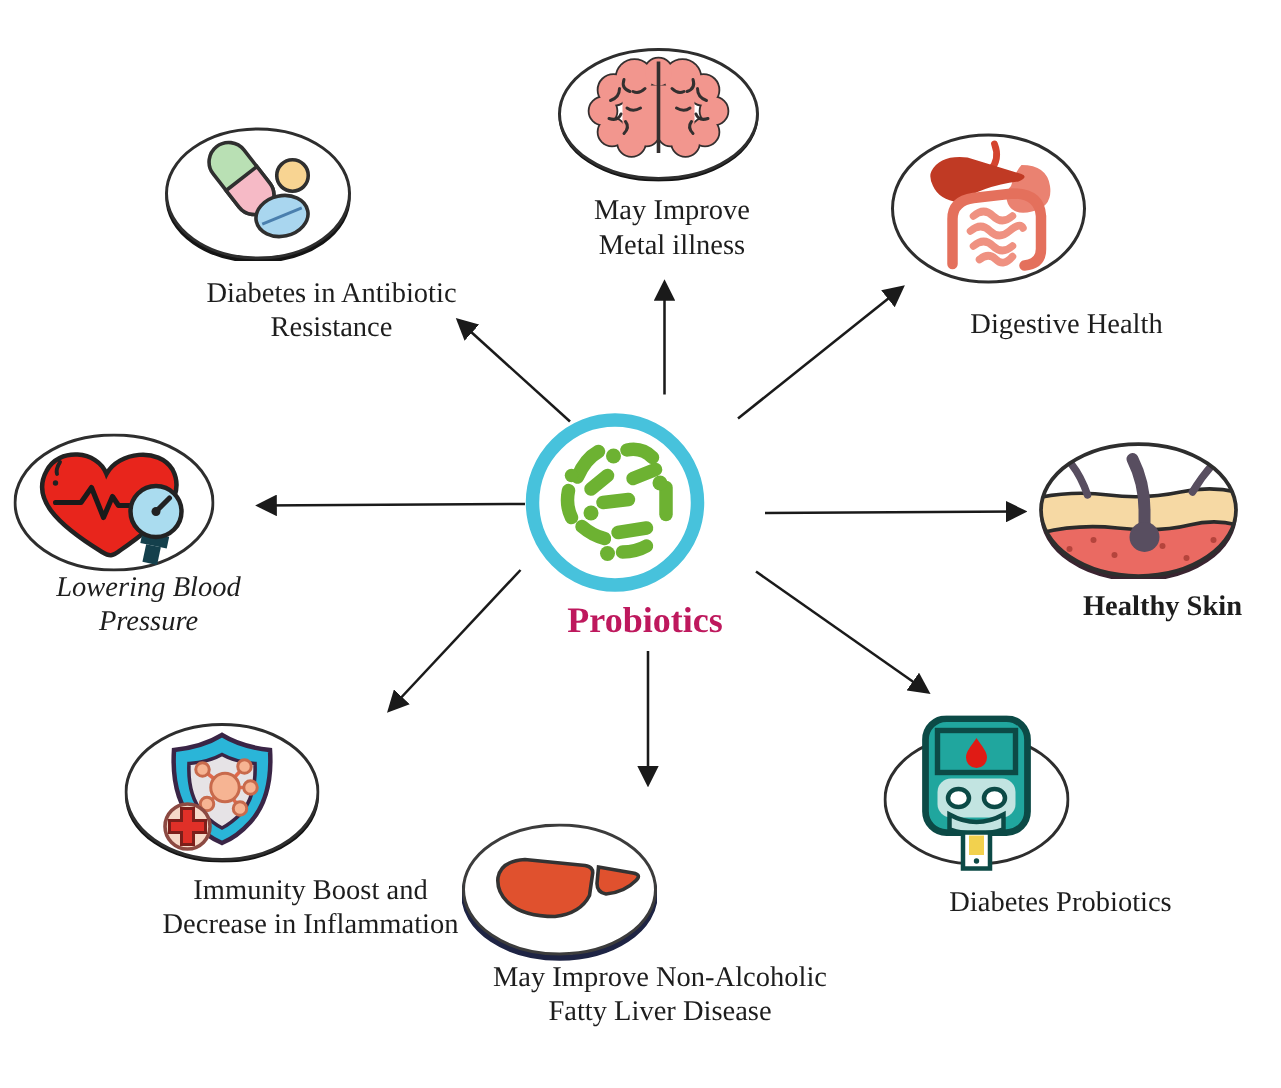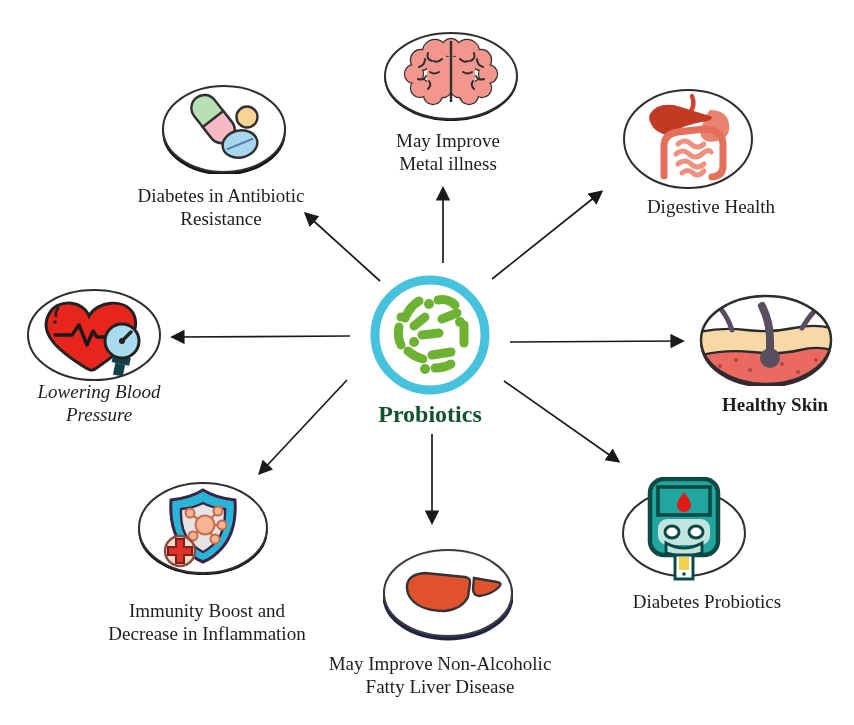--- a/index.html
+++ b/index.html
@@ -1,26 +1,26 @@
 <!DOCTYPE html>
 <html><head>
 <meta charset="utf-8">
 <style>
   html,body { margin:0; padding:0; background:#ffffff; }
   .canvas {
     position:relative; width:854px; height:725px; background:#ffffff;
     font-family:"Liberation Serif", "DejaVu Serif", serif; overflow:hidden;
   }
   .arrows { position:absolute; left:0; top:0; z-index:1; pointer-events:none; }
-  .node { position:absolute; z-index:2; display:flex; flex-direction:column; align-items:center; }
+  .node { position:absolute; z-index:2; display:flex; flex-direction:column; align-items:flex-start; }
   .label {
     width:100%; text-align:center; white-space:pre-line;
     font-size:19px; line-height:1.2; color:#1d1d1d;
   }
-  .center-label { font-weight:bold; font-size:24px; color:#14532d; }
+  .center-label { font-weight:bold; font-size:24px; color:#be185d; }
 </style>
 </head>
 <body>
 
 <div class="canvas">
 
   <svg class="arrows" width="854" height="725" viewBox="0 0 854 725">
     <defs>
       <marker id="ah" viewBox="0 0 10 10" refX="8" refY="5" markerWidth="8.5" markerHeight="8.5" orient="auto-start-reverse">
         <path d="M0,0 L10,5 L0,10 z" fill="#1a1a1a"></path>
@@ -142,21 +142,21 @@
       <path d="M88,22 q17,0 19,14 q2,14 -12,17 q-12,3 -16,-5 q-3,-7 2,-12 q3,-10 7,-14 z" fill="#ea8271"></path>
       <path d="M28,26 Q34,15 52,17 L88,28 Q93,30 86,33 Q62,36 46,47 Q33,45 29,36 Q26,30 28,26 Z" fill="#c03a24"></path>
       <path d="M42,88 L42,58 Q42,46 56,44 L82,41 Q100,41 101,56 L101,78 Q101,88 90,89" stroke="#e4705c" stroke-width="7" fill="none" stroke-linecap="round"></path>
       <g stroke="#ef9181" stroke-width="5" fill="none" stroke-linecap="round">
         <path d="M56,56 q7,-6 13,0 t13,0"></path>
         <path d="M54,66 q7,-6 13,0 t13,0 t9,-2"></path>
         <path d="M56,76 q7,-6 13,0 t13,0"></path>
         <path d="M60,85 q6,-5 11,0 t11,-2"></path>
       </g>
     </svg>
-    <div class="label" style="margin-top:6px;">Digestive Health</div>
+    <div class="label" style="margin-top:16px;">Digestive Health</div>
   </div>
 
   <div class="node" style="left:14px; top:289px; width:170px;">
     <svg width="134" height="92" viewBox="0 0 134 92" style="transform:translateX(-5px)">
       <ellipse cx="67" cy="46" rx="66" ry="45" fill="#ffffff" stroke="#2e2e2e" stroke-width="2"></ellipse>
       <path d="M62,27 C56,11 30,9 22,25 C12,43 28,60 59,79 C64,82 66,82 71,78 C97,60 116,43 106,24 C97,9 70,12 62,27 Z" fill="#e8251c" stroke="#222" stroke-width="3"></path>
       <path d="M31,19 q-3,5 -2,8" stroke="#222" stroke-width="2.6" fill="none" stroke-linecap="round"></path>
       <circle cx="28" cy="33" r="1.8" fill="#222"></circle>
       <polyline points="28,46 45,46 52,36 60,56 66,42 70,48 90,48" fill="none" stroke="#1a1a1a" stroke-width="3.4" stroke-linejoin="round" stroke-linecap="round"></polyline>
       <g transform="translate(95,67) rotate(12)">
@@ -220,32 +220,32 @@
       <g fill="#f6b493" stroke="#c86a4c" stroke-width="2">
         <circle cx="52" cy="32" r="4.5"></circle>
           <circle cx="55" cy="55" r="4.5"></circle>
           <circle cx="80" cy="30" r="4.5"></circle>
         <circle cx="84" cy="44" r="4.5"></circle>
           <circle cx="77" cy="58" r="4.5"></circle>
       </g>
       <circle cx="42" cy="70" r="15" fill="#f6d9c8" stroke="#8c4a42" stroke-width="2.4"></circle>
       <path d="M38,58 h8 v8 h8 v8 h-8 v8 h-8 v-8 h-8 v-8 h8 z" fill="#e03028" stroke="#7c1f1a" stroke-width="2"></path>
     </svg>
-    <div class="label" style="margin-top:25px;">Immunity Boost and
+    <div class="label" style="margin-top:8px;">Immunity Boost and
 Decrease in Inflammation</div>
   </div>
 
   <div class="node" style="left:300px; top:549px; width:280px;">
     <svg width="130" height="92" viewBox="0 0 130 92" style="transform:translateX(8px)">
       <ellipse cx="65" cy="47.5" rx="63.5" ry="42" fill="none" stroke="#1e2444" stroke-width="4"></ellipse>
       <ellipse cx="65" cy="44" rx="64" ry="43" fill="#ffffff" stroke="#3c3c3c" stroke-width="2"></ellipse>
       <path d="M24,36 Q26,25 42,24 L82,28 Q88,29 87,34 L85,48 Q79,60 62,62 Q40,62 30,52 Q23,45 24,36 Z" fill="#e0512e" stroke="#333" stroke-width="2.4"></path>
       <path d="M91,29 L114,33 Q120,34 116,38 Q108,46 96,47 Q90,46 90,40 Z" fill="#e0512e" stroke="#333" stroke-width="2.4"></path>
     </svg>
-    <div class="label" style="margin-top:12px;">May Improve Non-Alcoholic
+    <div class="label" style="">May Improve Non-Alcoholic
 Fatty Liver Disease</div>
   </div>
 
   <div class="node" style="left:612px; top:477px; width:190px;">
     <svg width="124" height="104" viewBox="0 0 124 104" style="transform:translateX(-23px)">
       <ellipse cx="62" cy="56" rx="61" ry="43" fill="#ffffff" stroke="#2e2e2e" stroke-width="2"></ellipse>
       <rect x="28" y="2" width="68" height="76" rx="14" fill="#20a69e" stroke="#0c4a46" stroke-width="4.5"></rect>
       <rect x="36" y="42" width="52" height="26" rx="9" fill="#c2e4e1"></rect>
       <path d="M44,66 Q62,76 80,66 L80,76 Q62,82 44,76 Z" fill="#c2e4e1" stroke="#0c4a46" stroke-width="3"></path>
       <rect x="36" y="10" width="52" height="28" fill="#20a69e" stroke="#0c4a46" stroke-width="3.6"></rect>

